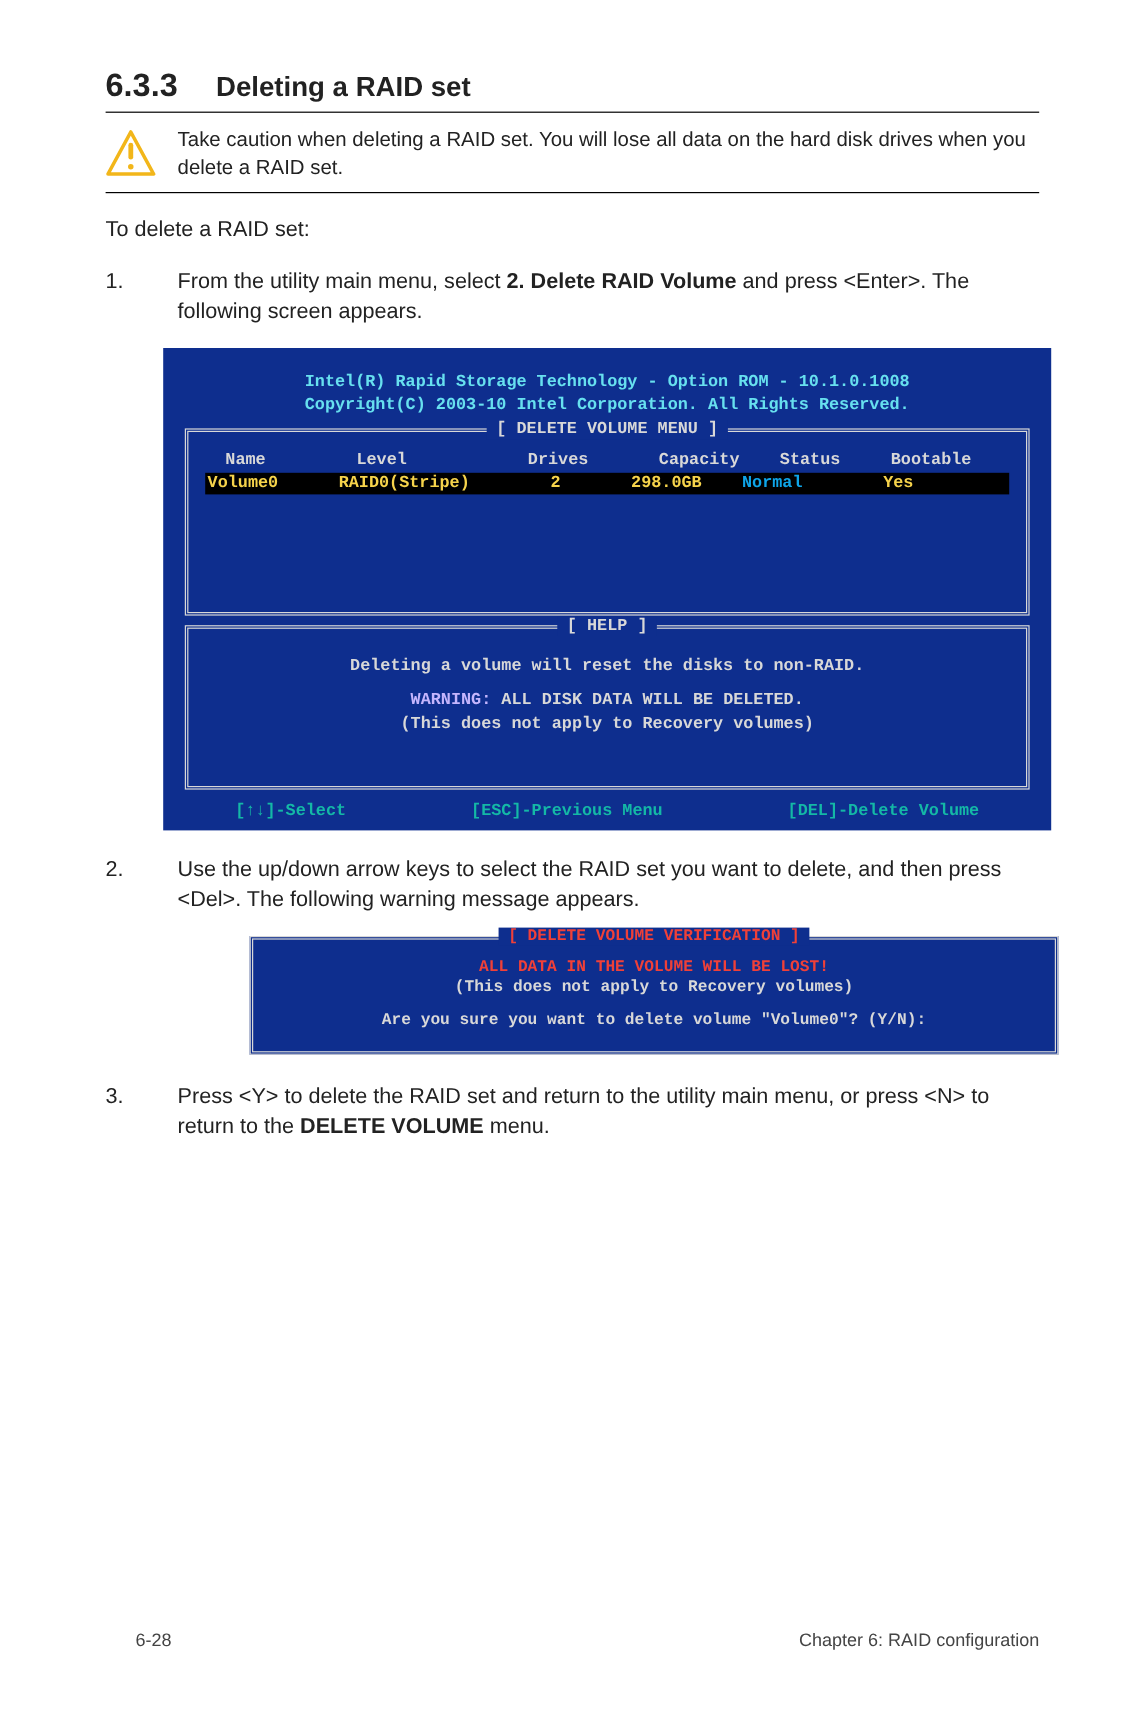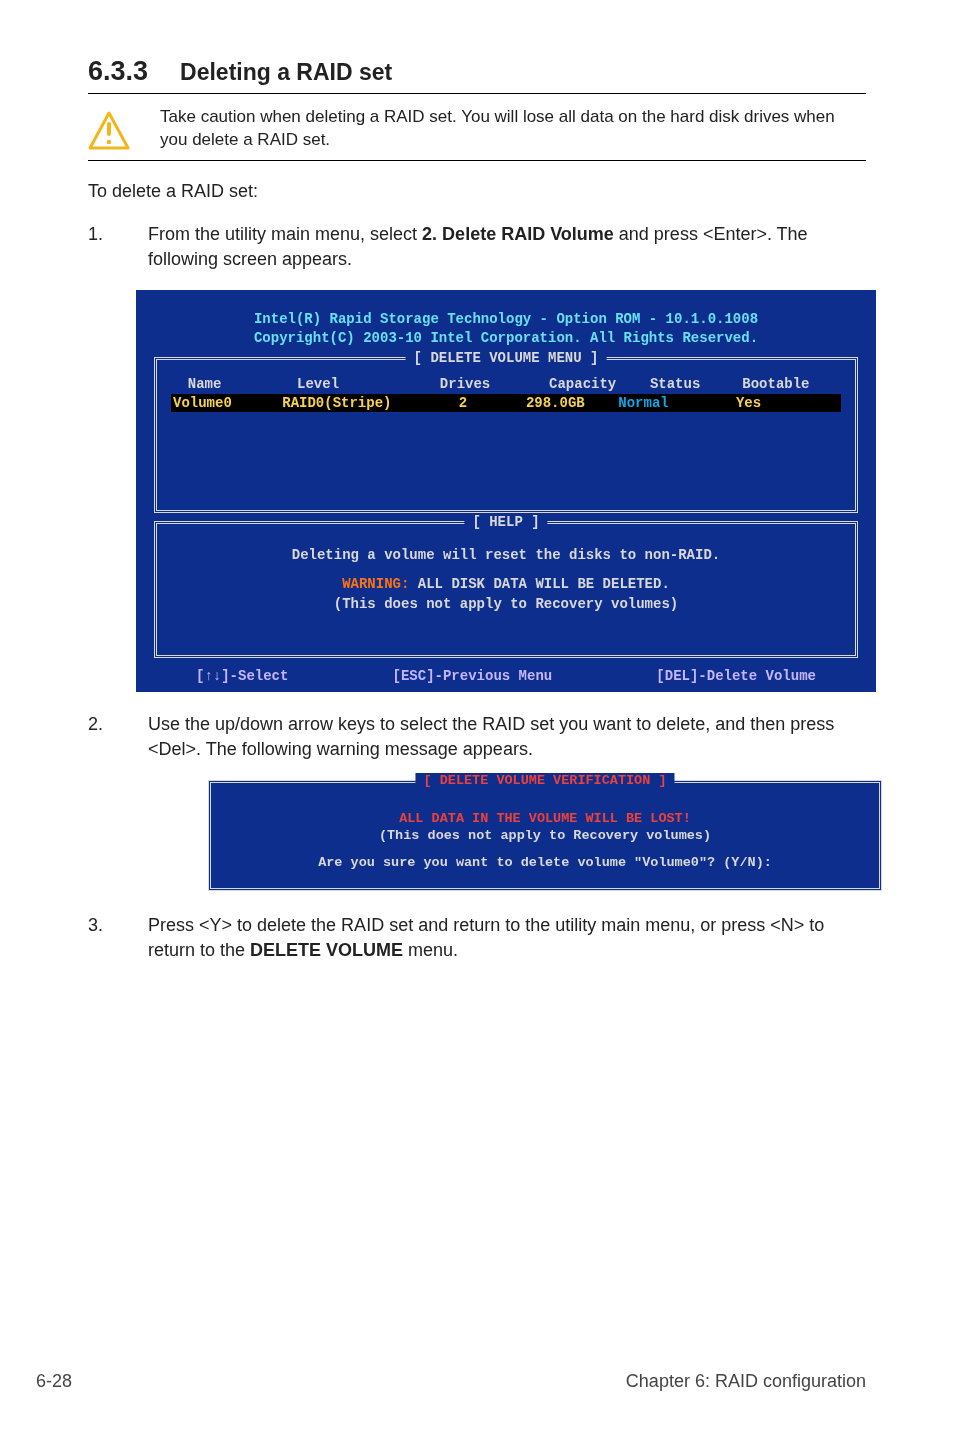--- a/index.html
+++ b/index.html
@@ -28,22 +28,22 @@
     font-size: 23px;
     font-weight: bold;
   }
   .rule {
     border: none;
     border-top: 1.5px solid #000;
     margin: 6px 0 6px 0;
   }
   .caution-row {
     display: flex;
-    align-items: flex-end;
-    gap: 30px;
+    align-items: center;
+    gap: 18px;
     margin: 10px 0 8px 0;
   }
   .caution-icon {
     width: 42px;
     height: 42px;
     flex: 0 0 42px;
   }
   .caution-icon svg { display: block; }
   .caution-text {
     font-size: 17px;
@@ -123,30 +123,30 @@
   }
   .bios-frame-help .caption {
     position: absolute;
     top: -10px;
     left: 50%;
     transform: translateX(-50%);
     background: #0e2e8e;
     padding: 0 8px;
     white-space: pre;
   }
-  .bios-frame-help .warn { color: #f97316; }
+  .bios-frame-help .warn { color: #c4b5fd; }
   .bios-frame-help div { line-height: 1.4; }
 
   .bios-footer {
     display: flex;
     justify-content: space-between;
     padding: 0 60px;
     white-space: pre;
   }
-  .bios-footer span { color: #c4b5fd; }
+  .bios-footer span { color: #14b8a6; }
 
   
   .bios-dialog-wrap {
     margin: 8px 0 22px 120px;
     width: 674px;
   }
   .bios-dialog {
     background: #0e2e8e;
     border: 3px double #d8d8d8;
     color: #d8d8d8;
@@ -160,30 +160,30 @@
   .bios-dialog .caption {
     position: absolute;
     top: -10px;
     left: 50%;
     transform: translateX(-50%);
     background: #0e2e8e;
     padding: 0 8px;
     white-space: pre;
     color: #f04038;
   }
-  .bios-dialog .lostline { color: #f04038; margin-bottom: 2px; margin-top: 12px; }
+  .bios-dialog .lostline { color: #f04038; margin-bottom: 2px; }
   .bios-dialog .line { margin: 2px 0; }
 
   .footer {
     display: flex;
     justify-content: space-between;
-    font-size: 18px;
+    font-size: 15px;
     color: #444;
     border-top: none;
-    padding: 8px 88px 18px 36px;
+    padding: 8px 88px 18px 113px;
     margin-top: 400px;
     align-items: flex-end;
   }
 </style>
 </head>
 <body>
 
 <div class="page">
 
   <div class="section-heading">

